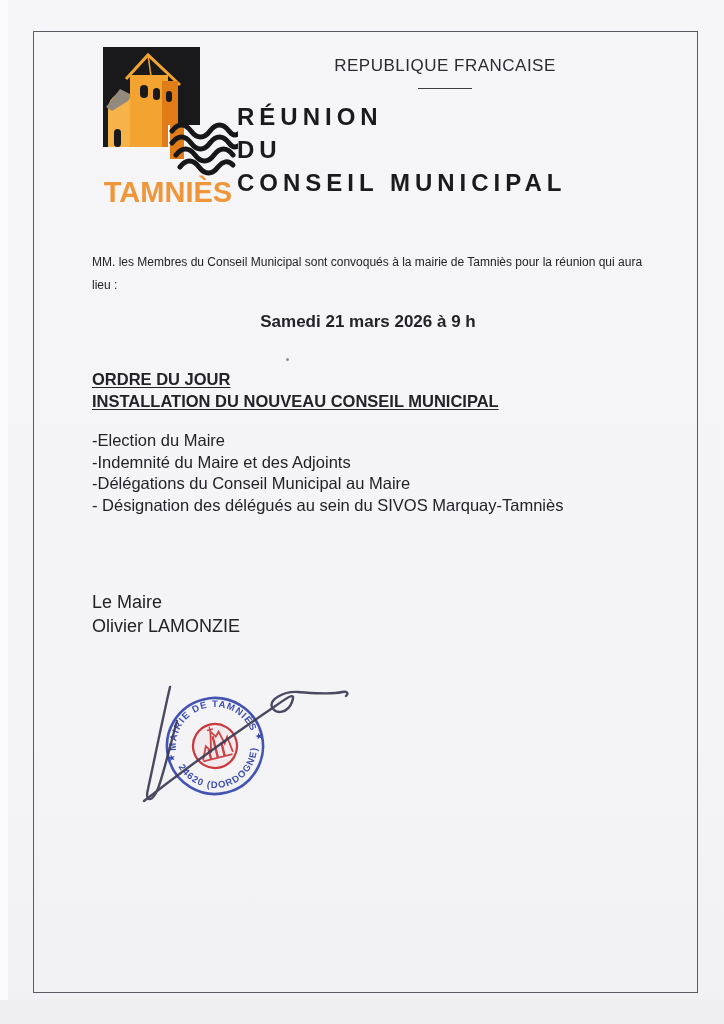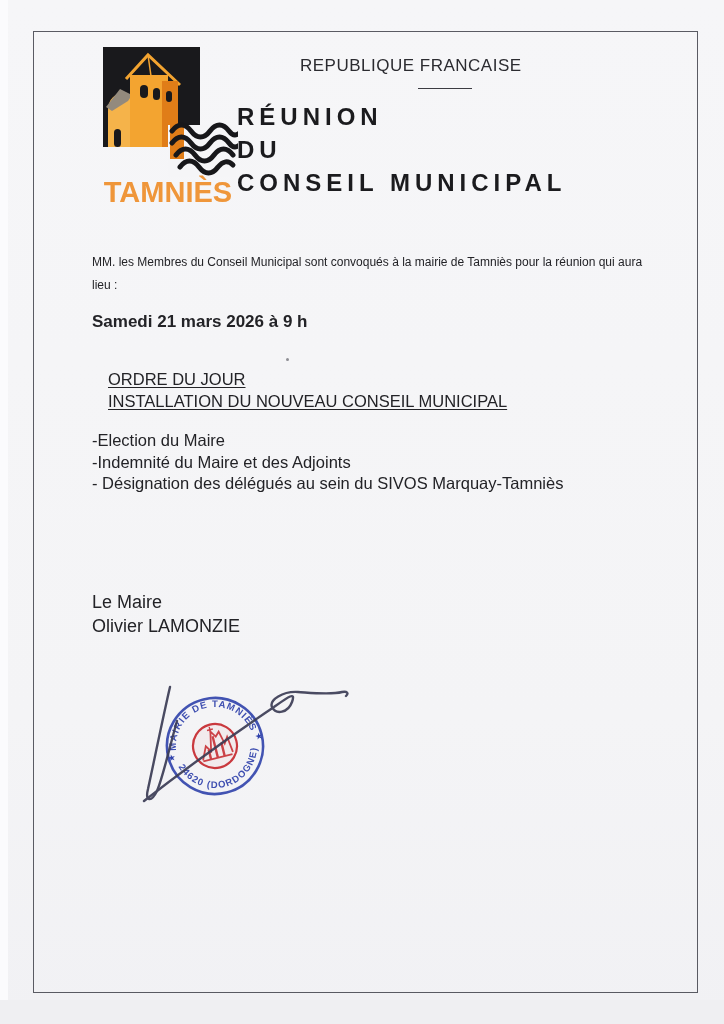--- a/index.html
+++ b/index.html
@@ -5,27 +5,27 @@
   html,body{margin:0;padding:0;background:#e8e8ea;}
   .page{
     position:relative;width:724px;height:1024px;overflow:hidden;
     background:linear-gradient(180deg,#f6f6f8 0%,#f4f4f6 70%,#f1f1f4 100%);
     font-family:"Liberation Sans",sans-serif;color:#232327;
   }
   .scan-edge-left{position:absolute;left:0;top:0;width:8px;height:100%;background:#fbfbfd;}
   .scan-edge-bottom{position:absolute;left:0;bottom:0;width:100%;height:24px;background:#efeff2;}
   .doc-border{position:absolute;left:33px;top:31px;width:663px;height:960px;border:1px solid #5a5b63;background:transparent;}
   .logo{position:absolute;left:98px;top:45px;width:140px;height:165px;}
-  .republic{position:absolute;left:300px;top:56px;width:290px;font-size:17px;letter-spacing:.5px;color:#2b2b30;}
+  .republic{position:absolute;left:300px;top:56px;width:290px;text-align:center;font-size:17px;letter-spacing:.5px;color:#2b2b30;}
   .divider{position:absolute;left:418px;top:88px;width:54px;border-top:1.6px solid #3c3c42;}
   .main-title{position:absolute;left:237px;top:100px;width:420px;text-align:left;font-weight:bold;font-size:24px;letter-spacing:5px;line-height:33px;color:#1b1b1e;}
   .intro{position:absolute;left:92px;top:251px;width:558px;font-size:12px;line-height:22.5px;}
-  .meeting-date{position:absolute;left:92px;top:312px;width:552px;text-align:left;font-weight:bold;font-size:17px;}
+  .meeting-date{position:absolute;left:92px;top:312px;width:552px;text-align:center;font-weight:bold;font-size:17px;}
   .speck{position:absolute;left:286px;top:358px;width:3px;height:3px;border-radius:50%;background:#8e8e94;}
-  .agenda-head{position:absolute;left:108px;top:369px;font-weight:normal;font-size:16.5px;line-height:21.5px;}
+  .agenda-head{position:absolute;left:92px;top:369px;font-weight:bold;font-size:16.5px;line-height:21.5px;}
   .agenda-head span{text-decoration:underline;text-underline-offset:2px;}
   .agenda-list{position:absolute;left:92px;top:430px;font-size:16.5px;line-height:21.6px;}
   .closing{position:absolute;left:92px;top:591px;font-size:18px;line-height:23.5px;}
   .stamp{position:absolute;left:162px;top:690px;width:106px;height:112px;z-index:1;}
   .signature{position:absolute;left:130px;top:665px;width:230px;height:150px;z-index:2;}
 </style>
 </head>
 <body>
 
 <div class="page">
@@ -74,20 +74,21 @@
   <div class="speck"></div>
 
   <div class="agenda-head">
     <div><span>ORDRE DU JOUR</span></div>
     <div><span>INSTALLATION DU NOUVEAU CONSEIL MUNICIPAL</span></div>
   </div>
 
   <div class="agenda-list">
     <div>-Election du Maire</div>
     <div>-Indemnité du Maire et des Adjoints</div>
+    <div>-Délégations du Conseil Municipal au Maire</div>
     <div>- Désignation des délégués au sein du SIVOS Marquay-Tamniès</div>
   </div>
 
   <div class="closing">
     <div>Le Maire</div>
     <div>Olivier LAMONZIE</div>
   </div>
 
   <svg class="stamp" viewBox="0 0 106 112">
     <g transform="rotate(-14 53 56)">

